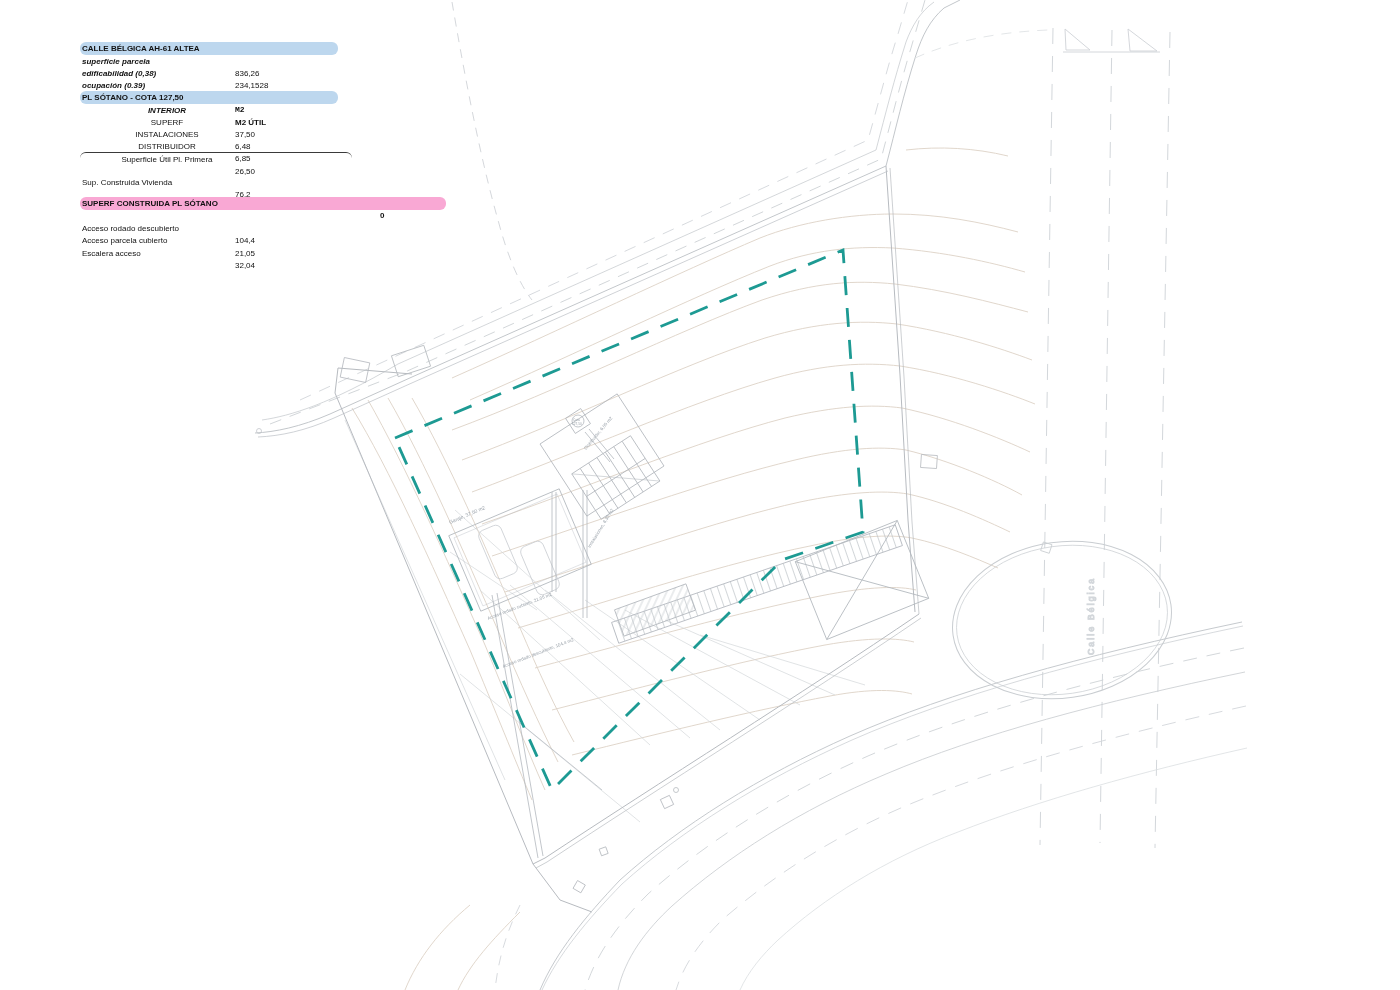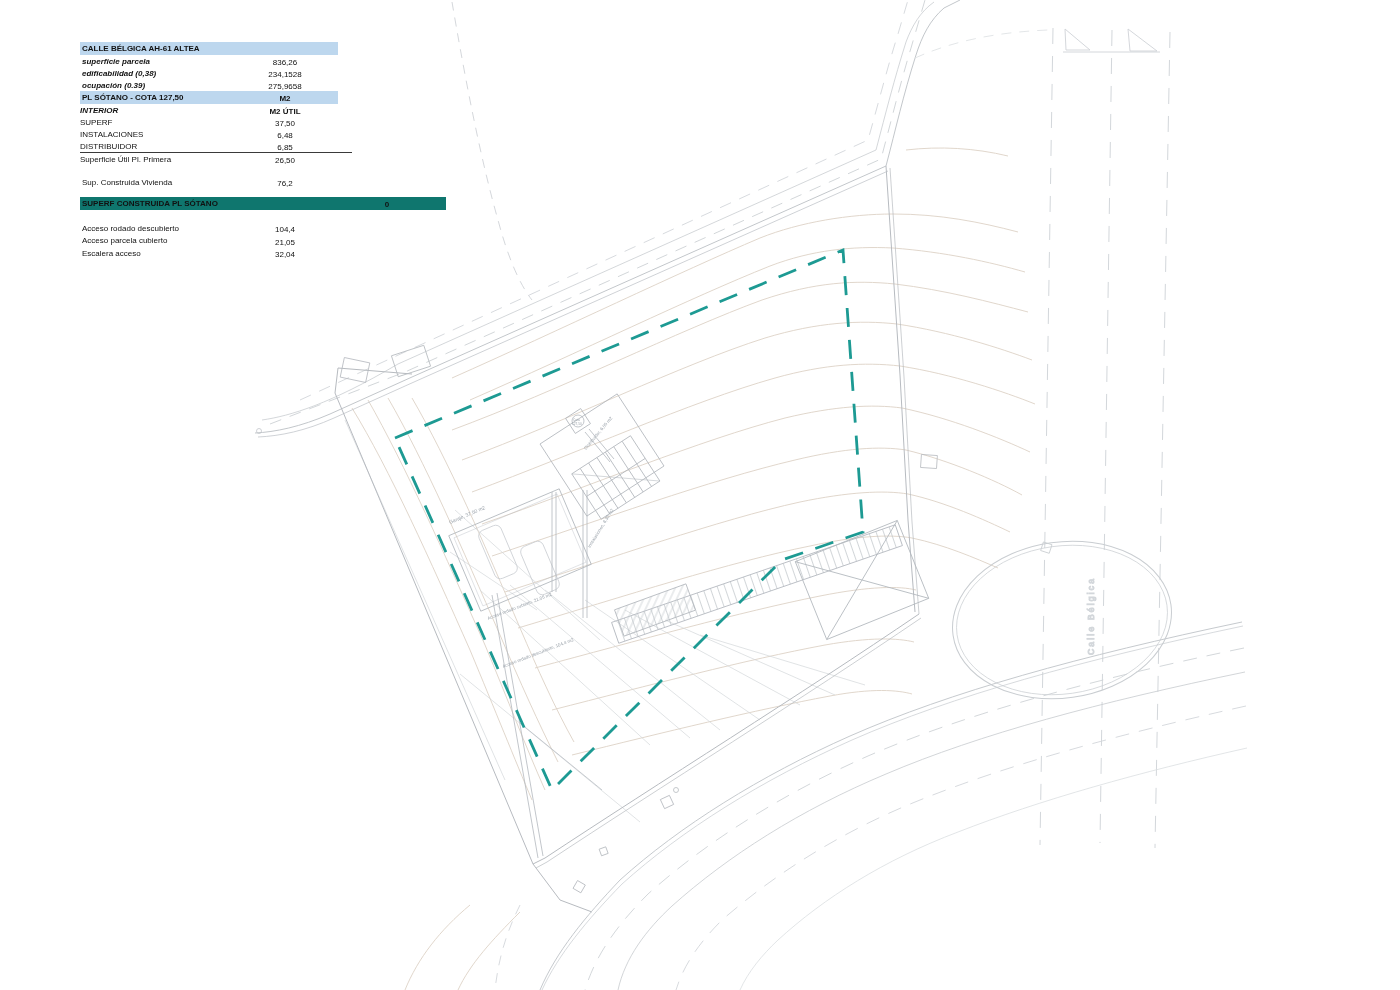--- a/index.html
+++ b/index.html
@@ -1,30 +1,30 @@
 <!DOCTYPE html>
 <html><head>
 <meta charset="utf-8">
 <style>
   html,body{margin:0;padding:0;background:#ffffff;}
   #stage{position:relative;width:1400px;height:990px;background:#ffffff;overflow:hidden;
          font-family:"Liberation Sans","DejaVu Sans",sans-serif;}
   
   #areas-table{position:absolute;left:80px;top:40px;width:380px;font-size:8px;color:#111;}
-  .trow{position:absolute;left:0;height:12.3px;width:258px;}
+  .trow{position:absolute;left:0;height:12.3px;width:258px;border-radius:6px;}
   .trow .lbl{position:absolute;left:2px;top:1.5px;width:172px;white-space:nowrap;}
-  .trow .val{position:absolute;left:155px;top:3px;width:100px;text-align:center;white-space:nowrap;}
+  .trow .val{position:absolute;left:155px;top:14px;width:100px;text-align:left;white-space:nowrap;}
   .trow.bold .lbl{font-weight:bold;font-style:italic;}
-  .trow.cent .lbl{text-align:left;left:0;width:174px;}
+  .trow.cent .lbl{text-align:center;left:0;width:174px;}
   .trow.hblue{background:#bdd7ee;height:12.8px;}
   .trow.hblue .lbl{font-weight:bold;}
-  .trow.hblue .val{font-weight:bold;}
+  .trow.hblue .val{font-weight:bold;font-family:Liberation Mono, monospace;}
   .trow.vbold .val{font-weight:bold;}
   .trow.ruled{border-top:1.2px solid #3a3a3a;width:272px;}
-  .trow.hgray{background:#0f766e;width:366px;height:13px;}
+  .trow.hgray{background:#f9a8d4;width:366px;height:13px;}
   .trow.hgray .lbl{font-weight:bold;width:290px;}
   .trow.hgray .val{left:300px;width:14px;font-weight:bold;}
   
   #plan{position:absolute;left:0;top:0;}
   text.tiny{fill:#9aa2aa;font-family:"Liberation Sans",sans-serif;}
   text.street{fill:#b6bcc3;font-size:8.5px;letter-spacing:2.2px;}
 </style>
 </head>
 <body>
 

